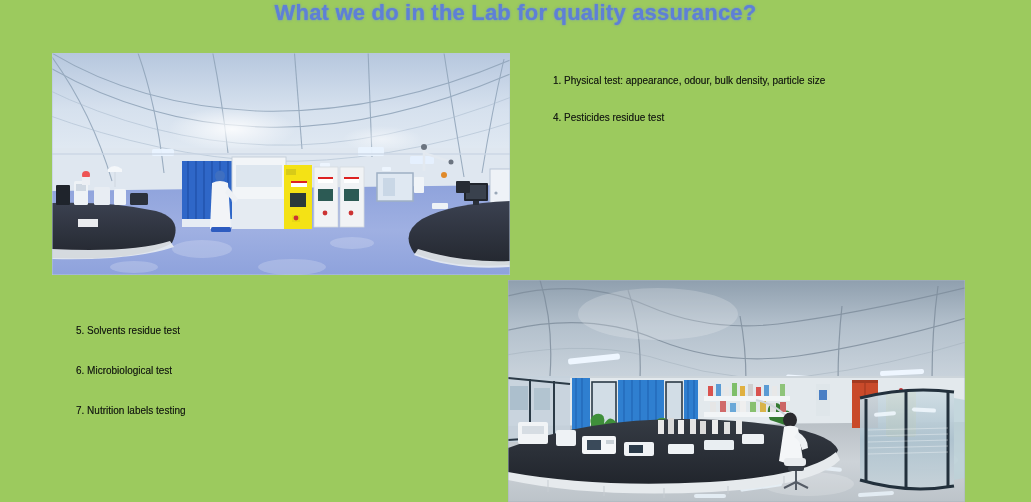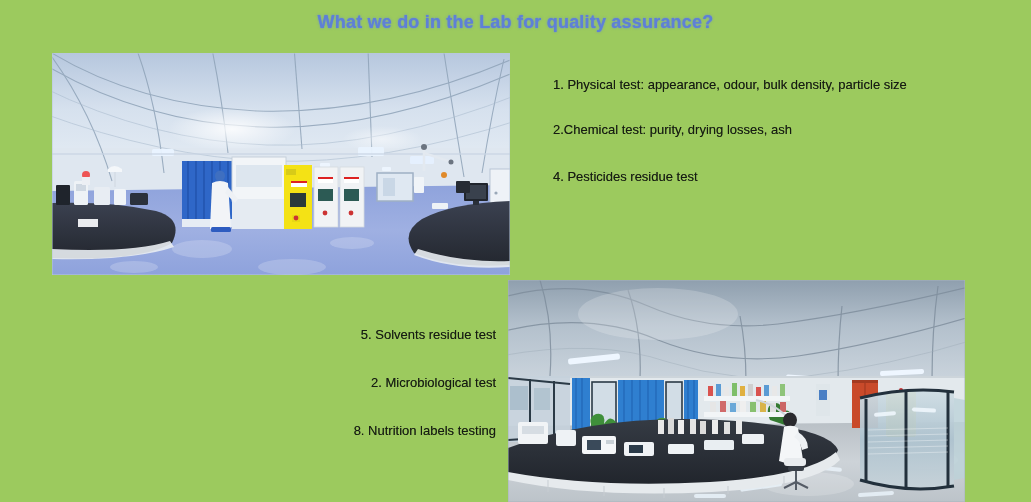--- a/index.html
+++ b/index.html
@@ -7,43 +7,43 @@
   body {
     background:#9cca5e;
     font-family:"Liberation Sans", sans-serif;
     position:relative;
   }
   .slide { position:absolute; inset:0; background:#9cca5e; }
 
   
   .title {
     position:absolute;
-    left:0; top:12px; width:1031px;
+    left:0; top:0; width:1031px;
     text-align:center;
-    font-size:18px;
+    font-size:22px;
     font-weight:bold;
     color:#5e80d6;
     letter-spacing:.2px;
     text-shadow:0 0 1.4px rgba(94,128,214,.85), 0 0 2.6px rgba(120,150,220,.5);
     filter:blur(.25px);
   }
 
   
   .list { position:absolute; color:#141a12; }
   .list .item {
-    font-size:13px;
-    line-height:28px;
+    font-size:10px;
+    line-height:20px;
     color:#161c12;
     text-shadow:0 0 .6px rgba(20,26,18,.55);
   }
   #right-list { left:553px; top:71px; width:400px; }
   #right-list .item { margin-bottom:19px; }
   #right-list .item:first-child { margin-bottom:17px; }
   #left-list { left:76px; top:321px; width:420px; }
-  #left-list .item { margin-bottom:20px;text-align:right; }
+  #left-list .item { margin-bottom:20px; }
 
   
   .photo { position:absolute; overflow:hidden; }
   #photo-top { left:52px; top:53px; width:458px; height:222px; }
   #photo-bottom { left:508px; top:280px; width:457px; height:222px; }
   .photo svg { display:block; width:100%; height:100%; }
 </style>
 </head>
 <body>
 
@@ -451,23 +451,22 @@
       </g>
 
       <path d="M446 118 L457 120 L457 198 L446 200 Z" fill="#bcd2d8" opacity="0.8"></path>
 
       <rect x="0" y="0" width="457" height="222" fill="none" stroke="#a8b4bd" stroke-width="1"></rect>
     </svg>
   </div>
 
   <div class="list" id="right-list">
     <div class="item">1. Physical test: appearance, odour, bulk density, particle size</div>
-    <div class="item">2.Chemical test: purity, drying losses, ash</div>
     <div class="item">4. Pesticides residue test</div>
   </div>
 
   <div class="list" id="left-list">
     <div class="item">5. Solvents residue test</div>
-    <div class="item">2. Microbiological test</div>
-    <div class="item">8. Nutrition labels testing</div>
+    <div class="item">6. Microbiological test</div>
+    <div class="item">7. Nutrition labels testing</div>
   </div>
 
 </div>
 
 </body></html>

